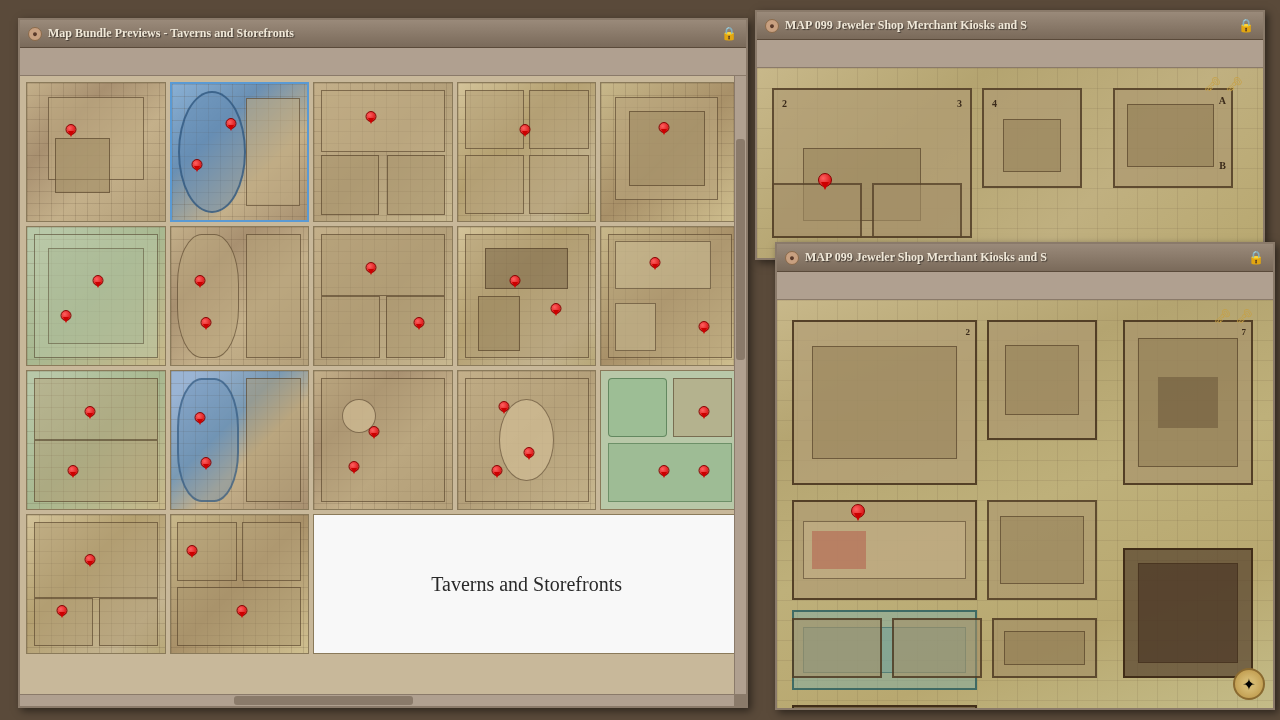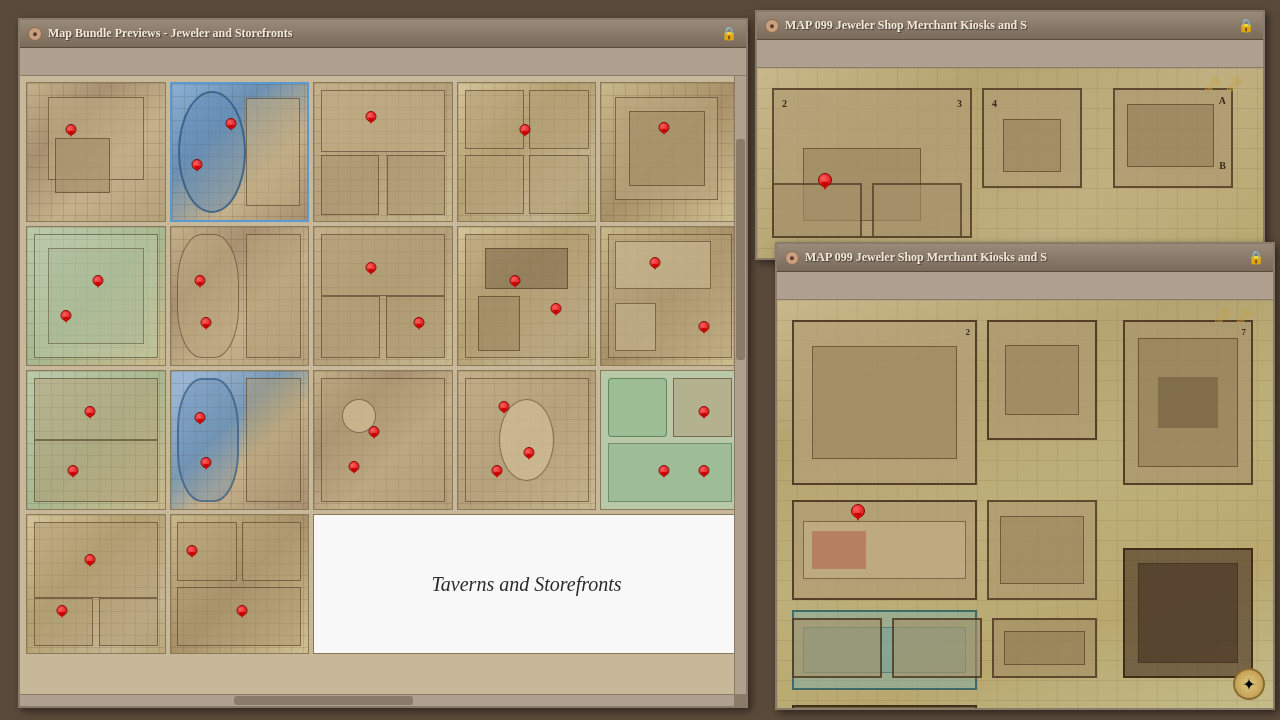--- a/index.html
+++ b/index.html
@@ -76,21 +76,20 @@
       width: 730px;
       height: 690px;
     }
 
     .map-cell {
       background: #d4c4a0;
       border: 1px solid #8a7a5a;
       position: relative;
       overflow: hidden;
       cursor: pointer;
-      font-style: italic;
     }
 
     .map-cell.selected {
       border: 2px solid #4a8abf;
       background: #b8d4f0;
     }
 
     .map-cell.text-cell {
       background: #f8f8f8;
       display: flex;
@@ -235,21 +234,21 @@
       font-size: 16px;
       z-index: 10;
     }
   </style>
 </head>
 <body>
 
 <div class="window left-window">
   <div class="window-titlebar">
     <div class="window-close-btn">●</div>
-    <span class="window-title">Map Bundle Previews - Jeweler and Storefronts</span>
+    <span class="window-title">Map Bundle Previews - Taverns and Storefronts</span>
     <span class="window-lock-icon">🔒</span>
   </div>
   <div class="window-toolbar"></div>
   <div class="left-window-content" style="padding:6px; display:grid; grid-template-columns:repeat(5,1fr); grid-template-rows:repeat(3,140px) 140px auto; gap:4px; height:calc(100% - 56px); background:#c8b89a; overflow:hidden;">
 
     <div class="map-cell map-type-1" style="position:relative;overflow:hidden;">
       <div class="map-grid-overlay"></div>
       <div style="position:absolute;top:10%;left:15%;width:70%;height:60%;border:1px solid rgba(60,40,20,0.5);background:rgba(190,170,130,0.6);"></div>
       <div style="position:absolute;top:40%;left:20%;width:40%;height:40%;border:1px solid rgba(60,40,20,0.5);background:rgba(160,140,100,0.6);"></div>
       <div class="pin-marker" style="top:30%;left:28%;"></div>

